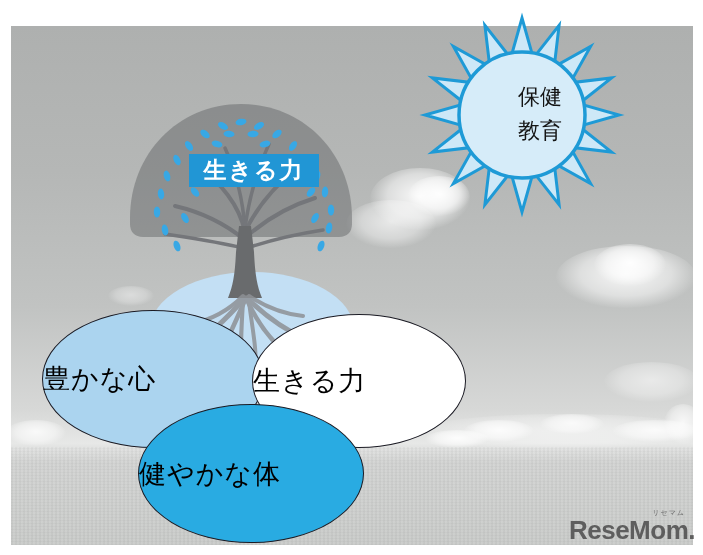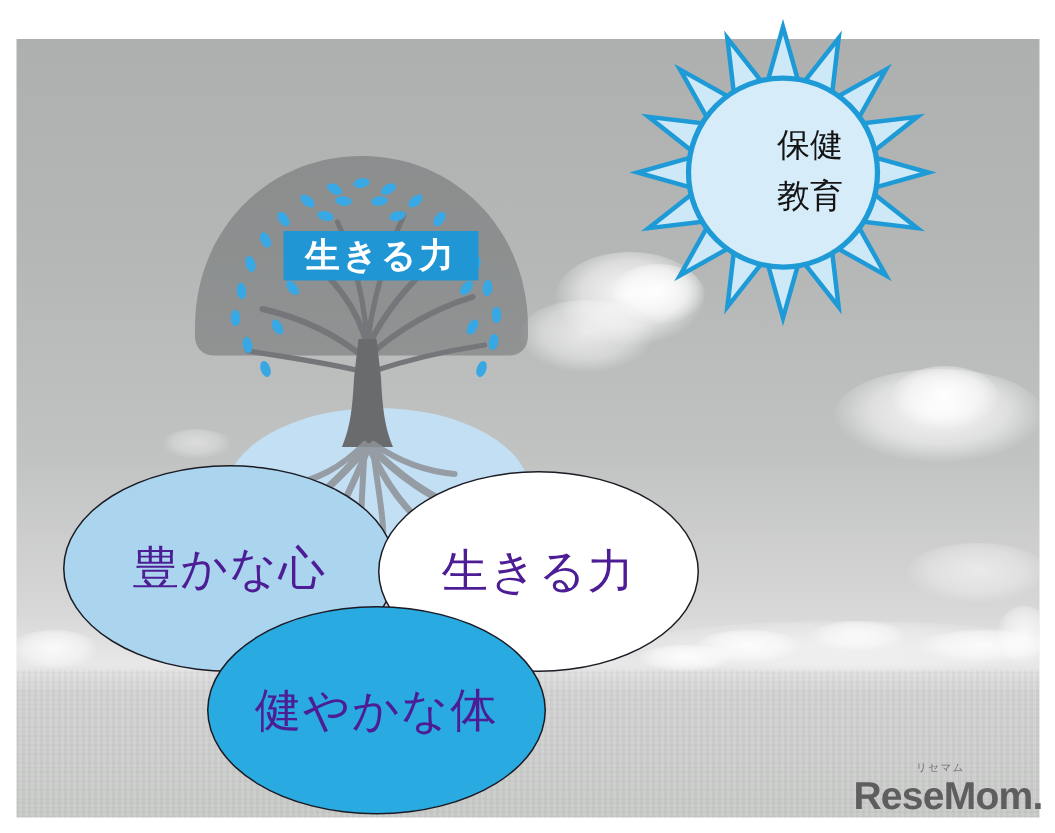--- a/index.html
+++ b/index.html
@@ -36,27 +36,27 @@
     font-family:Liberation Mono, monospace;font-size:23px;font-weight:bold;
     letter-spacing:2px;display:flex;align-items:center;justify-content:center;
   }
   svg.sun{position:absolute;left:419px;top:12px;z-index:2;}
   .sun-label{
     position:absolute;left:458px;top:80px;width:128px;z-index:3;
     color:#141414;font-size:22px;line-height:34px;text-align:center;white-space:pre-line;padding-left:18px;
   }
   .ellipse{
     position:absolute;border-radius:50%;border:1.5px solid #1b1b24;
-    display:flex;align-items:center;justify-content:center;
-    color:#4c1d95;font-size:31px;letter-spacing:1px;
+    display:flex;align-items:center;justify-content:flex-start;
+    color:#000000;font-size:27px;letter-spacing:1px;
   }
   .ellipse-heart{left:42px;top:310px;width:220px;height:136px;background:#abd4ef;z-index:4;}
   .ellipse-academics{left:252px;top:314px;width:212px;height:132px;background:#ffffff;z-index:5;}
   .ellipse-body{left:138px;top:404px;width:224px;height:137px;background:#29abe2;z-index:6;}
-  .logo{position:absolute;right:8px;top:509px;text-align:center;z-index:7;line-height:1;}
+  .logo{position:absolute;right:8px;top:509px;text-align:right;z-index:7;line-height:1;}
   .logo .ruby{display:block;font-size:7px;color:#6f6f6f;letter-spacing:1px;padding-right:10px;margin-bottom:1px;}
   .logo .logo-text{font-size:26px;font-weight:bold;color:#5e5e5e;letter-spacing:-0.5px;}
 </style>
 </head>
 <body>
 
 <div class="photo">
   <i class="cloud" style="left:335px;top:174px;width:90px;height:48px;opacity:.7"></i>
   <i class="cloud" style="left:359px;top:142px;width:100px;height:62px;opacity:.95"></i>
   <i class="cloud" style="left:397px;top:150px;width:62px;height:40px;opacity:1"></i>

